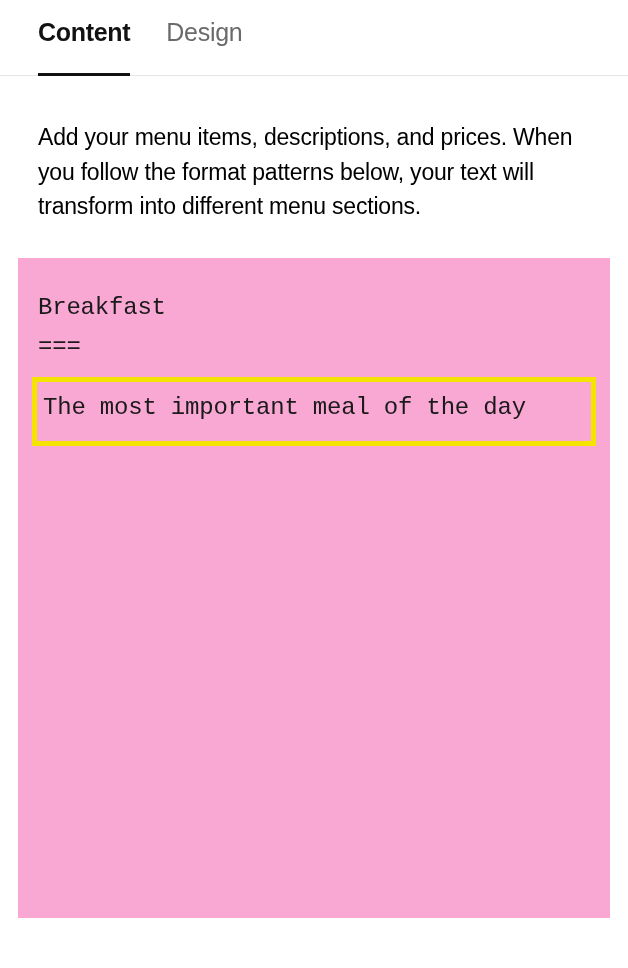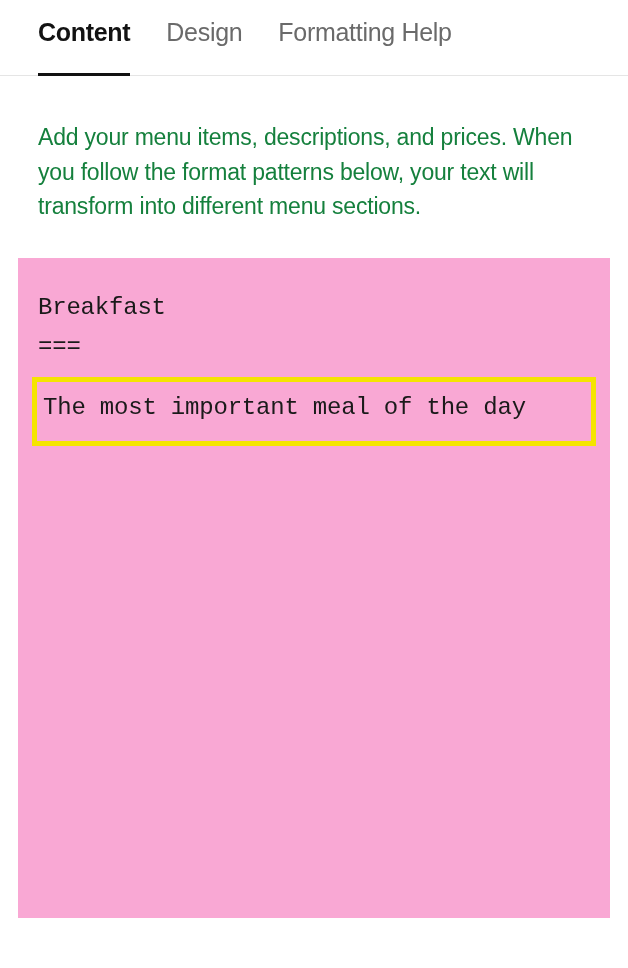--- a/index.html
+++ b/index.html
@@ -40,21 +40,21 @@
       bottom: -1px;
       left: 0;
       right: 0;
       height: 3px;
       background: #121212;
     }
     .description {
       padding: 44px 38px 30px 38px;
       font-size: 23px;
       line-height: 1.5;
-      color: #15803d;
+      color: #000000;
       letter-spacing: -0.2px;
     }
     .editor-area {
       margin: 4px 18px 18px 18px;
       background: #f9a8d4;
       min-height: 660px;
       padding: 30px 20px 20px 20px;
       position: relative;
     }
     .editor-content {
@@ -75,21 +75,20 @@
       margin-left: -6px;
       margin-right: -6px;
     }
   </style>
 </head>
 <body>
 
 <div class="tabs">
   <div class="tab active">Content</div>
   <div class="tab">Design</div>
-  <div class="tab">Formatting Help</div>
 </div>
 
 <div class="description">Add your menu items, descriptions, and prices. When you follow the format patterns below, your text will transform into different menu sections.</div>
 
 <div class="editor-area">
   <div class="editor-content">
     <div class="line">Breakfast</div>
     <div class="line">===</div>
     <div class="highlight-box">
       <div class="line">The most important meal of the day</div>

